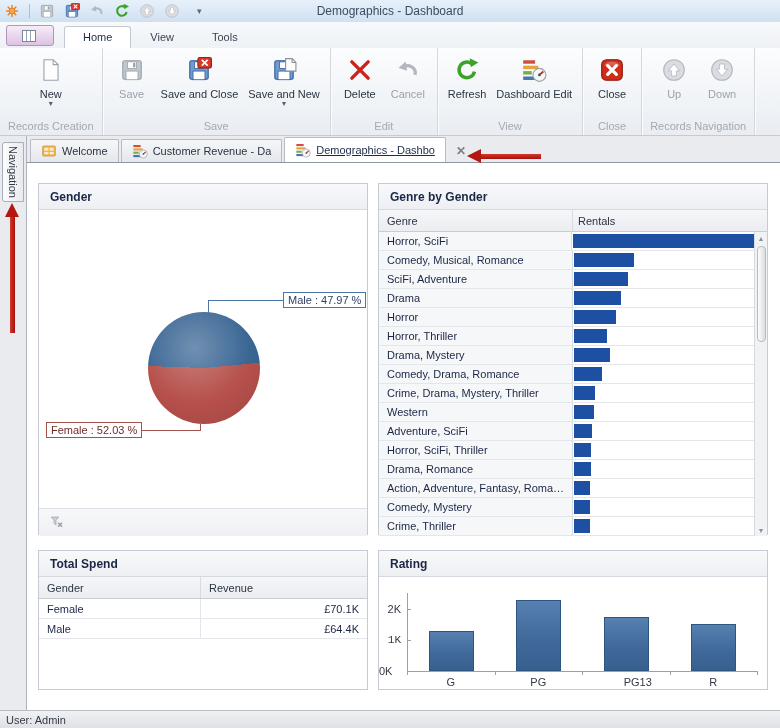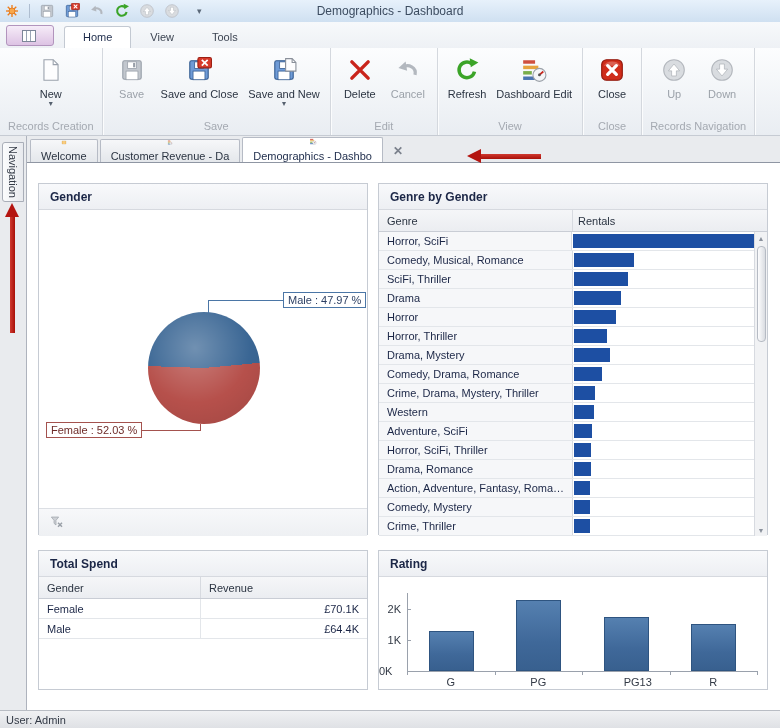--- a/index.html
+++ b/index.html
@@ -40,22 +40,22 @@
   .rbtn .ricon { height:32px; display:flex; align-items:center; }
   .rbtn .rlabel { line-height:12px; margin-top:2px; }
   .rbtn .caret { font-size:8px; color:#55606e; line-height:8px; }
   .rbtn.disabled { color:#9ba1a9; }
 
   
   .tabstrip { position:absolute; left:27px; top:136px; right:0; height:27px;
     background:#e9ebee; border-bottom:1px solid #8f96a3; display:flex; align-items:flex-end; }
   .dtab { display:flex; align-items:center; gap:5px; height:23px; padding:0 10px; margin-right:2px;
     border:1px solid #b6bbc5; border-bottom:none; border-radius:2px 2px 0 0;
-    background:linear-gradient(#f6f7f9,#e4e7eb); color:#2b3442; white-space:nowrap;flex-direction:column; }
-  .dtab.active { background:#fff; height:25px; color:#1d2b4a; }
+    background:linear-gradient(#f6f7f9,#e4e7eb); color:#2b3442; white-space:nowrap; }
+  .dtab.active { background:#fff; height:25px; color:#1d2b4a;text-decoration:underline; }
   .dtab-close { color:#7b818c; font-weight:bold; font-size:12px; margin:0 4px 4px 8px; }
 
   
   .navstrip { position:absolute; left:0; top:136px; width:27px; bottom:18px;
     background:#e9ebee; border-right:1px solid #aeb3bd; }
   .navtab { position:absolute; left:2px; top:6px; width:22px; height:60px;
     border:1px solid #a9aeb8; border-radius:3px 0 0 3px; background:linear-gradient(90deg,#fbfcfd,#e8eaee);
     display:flex; align-items:center; justify-content:center; }
   .navtab span { writing-mode:vertical-rl; font-size:11px; color:#333a46; }
 
@@ -439,21 +439,21 @@
                 <div class="gbar" style="width:181px; background:#1d4fa3;"></div>
               </div>
             </div>
             <div class="grow">
               <div class="gname">Comedy, Musical, Romance</div>
               <div class="gbarcell">
                 <div class="gbar" style="width:60px; background:#1d4fa3;"></div>
               </div>
             </div>
             <div class="grow">
-              <div class="gname">SciFi, Thriller</div>
+              <div class="gname">SciFi, Adventure</div>
               <div class="gbarcell">
                 <div class="gbar" style="width:54px; background:#1d4fa3;"></div>
               </div>
             </div>
             <div class="grow">
               <div class="gname">Drama</div>
               <div class="gbarcell">
                 <div class="gbar" style="width:47px; background:#1d4fa3;"></div>
               </div>
             </div>
@@ -561,21 +561,21 @@
 
     <div class="panel" style="left:351px; top:387px; width:390px; height:140px;">
       <div class="phead">Rating</div>
       <div class="pbody" style="height:114px;">
         <div class="rchart" id="rating-chart">
             <div class="raxis-y"></div>
             <div class="raxis-x" style="top:94px;"></div>
             <div class="rtick" style="left:28px; top:94px;"></div>
             <div style="position:absolute; left:0; width:22px; top:94px; transform:translateY(-50%); text-align:left; color:#333a46;">0K</div>
             <div class="rtick" style="left:28px; top:63px;"></div>
-            <div style="position:absolute; left:0; width:22px; top:63px; transform:translateY(-50%); text-align:right; color:#333a46;">1K</div>
+            <div style="position:absolute; left:0; width:22px; top:63px; transform:translateY(-50%); text-align:right; color:#333a46;font-family:Liberation Mono, monospace;">1K</div>
             <div class="rtick" style="left:28px; top:32px;"></div>
             <div style="position:absolute; left:0; width:22px; top:32px; transform:translateY(-50%); text-align:right; color:#333a46;">2K</div>
             <div class="rbar" style="left:50px; width:45px; top:54px; height:40px;"></div>
             <div class="rxlab" style="left:71.75px; top:99px;">G</div>
             <div class="rxtick" style="left:28px; top:94px;"></div>
             <div class="rbar" style="left:137px; width:45px; top:23px; height:71px;"></div>
             <div class="rxlab" style="left:159.25px; top:99px;">PG</div>
             <div class="rxtick" style="left:116px; top:94px;"></div>
             <div class="rbar" style="left:225px; width:45px; top:40px; height:54px;"></div>
             <div class="rxlab" style="left:246.75px; top:99px;padding-left:24px;">PG13</div>

